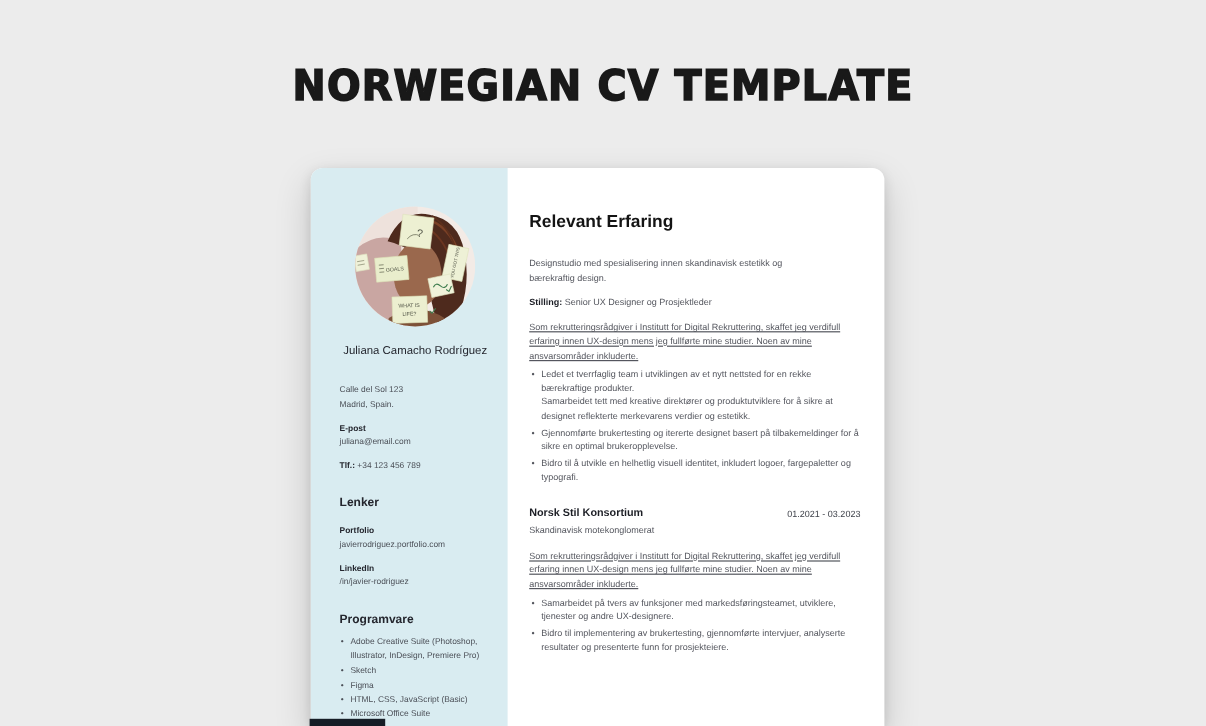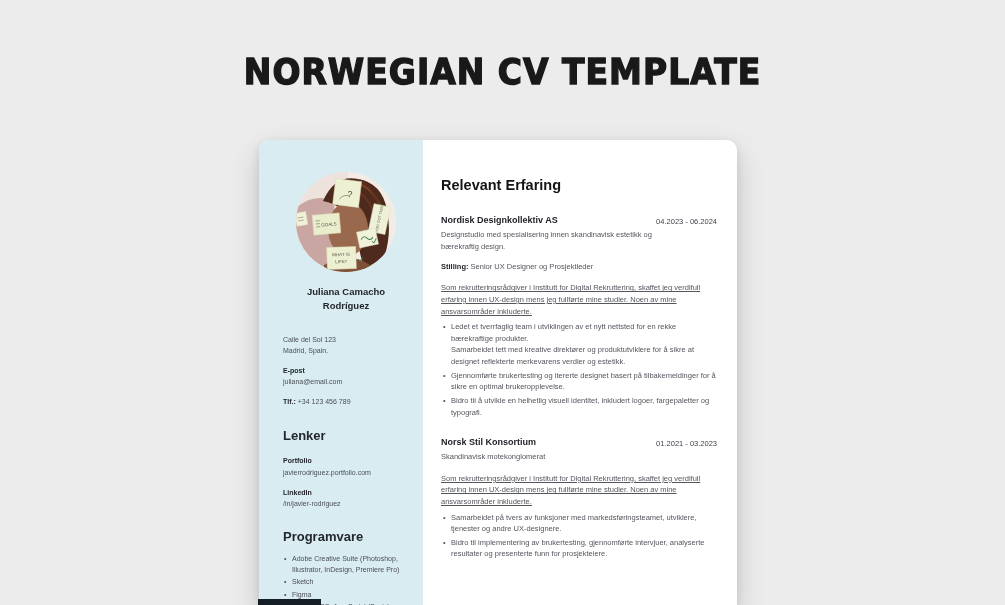--- a/index.html
+++ b/index.html
@@ -41,32 +41,32 @@
     background:#d9ecf1;
     padding:32px 14px 10px 24px;
     color:#4b4f57;
     font-size:7px;
     line-height:1.6;
   }
   .photo-wrap { width:100px; margin:0 auto; }
   .person-name {
     margin-top:10px;
     text-align:center;
-    font-weight:bold;
+    font-weight:normal;
     font-size:9.5px;
     line-height:1.5;
     color:#24262e;
   }
   .addr { margin-top:20px; }
   .side-label { font-weight:bold; color:#24262e; }
   .block { margin-top:9px; }
   .side-heading {
     margin-top:18px;
     font-weight:bold;
-    font-size:13px;
+    font-size:10px;
     color:#24262e;
   }
   .side-list { list-style:none; margin-top:5px; }
   .side-list li {
     position:relative;
     padding-left:9px;
     margin-bottom:1px;
   }
   .side-list li::before {
     content:"•";
@@ -236,24 +236,20 @@
         <li>Microsoft Office Suite</li>
       </ul>
 
     </aside>
 
     <main class="content">
 
       <h2 class="main-heading">Relevant Erfaring</h2>
 
       <section class="job">
-        <div class="job-head">
-          <div class="company">Nordisk Designkollektiv AS</div>
-          <div class="dates">04.2023 - 06.2024</div>
-        </div>
         <div class="company-desc">Designstudio med spesialisering innen skandinavisk estetikk og bærekraftig design.</div>
         <p class="position-line">
           <span class="side-label">Stilling:</span><span> Senior UX Designer og Prosjektleder</span>
         </p>
         <p class="summary">Som rekrutteringsrådgiver i Institutt for Digital Rekruttering, skaffet jeg verdifull erfaring innen UX-design mens jeg fullførte mine studier. Noen av mine ansvarsområder inkluderte.</p>
         <ul class="job-bullets">
           <li>Ledet et tverrfaglig team i utviklingen av et nytt nettsted for en rekke bærekraftige produkter.
 Samarbeidet tett med kreative direktører og produktutviklere for å sikre at designet reflekterte merkevarens verdier og estetikk.</li>
           <li>Gjennomførte brukertesting og itererte designet basert på tilbakemeldinger for å sikre en optimal brukeropplevelse.</li>
           <li>Bidro til å utvikle en helhetlig visuell identitet, inkludert logoer, fargepaletter og typografi.</li>

